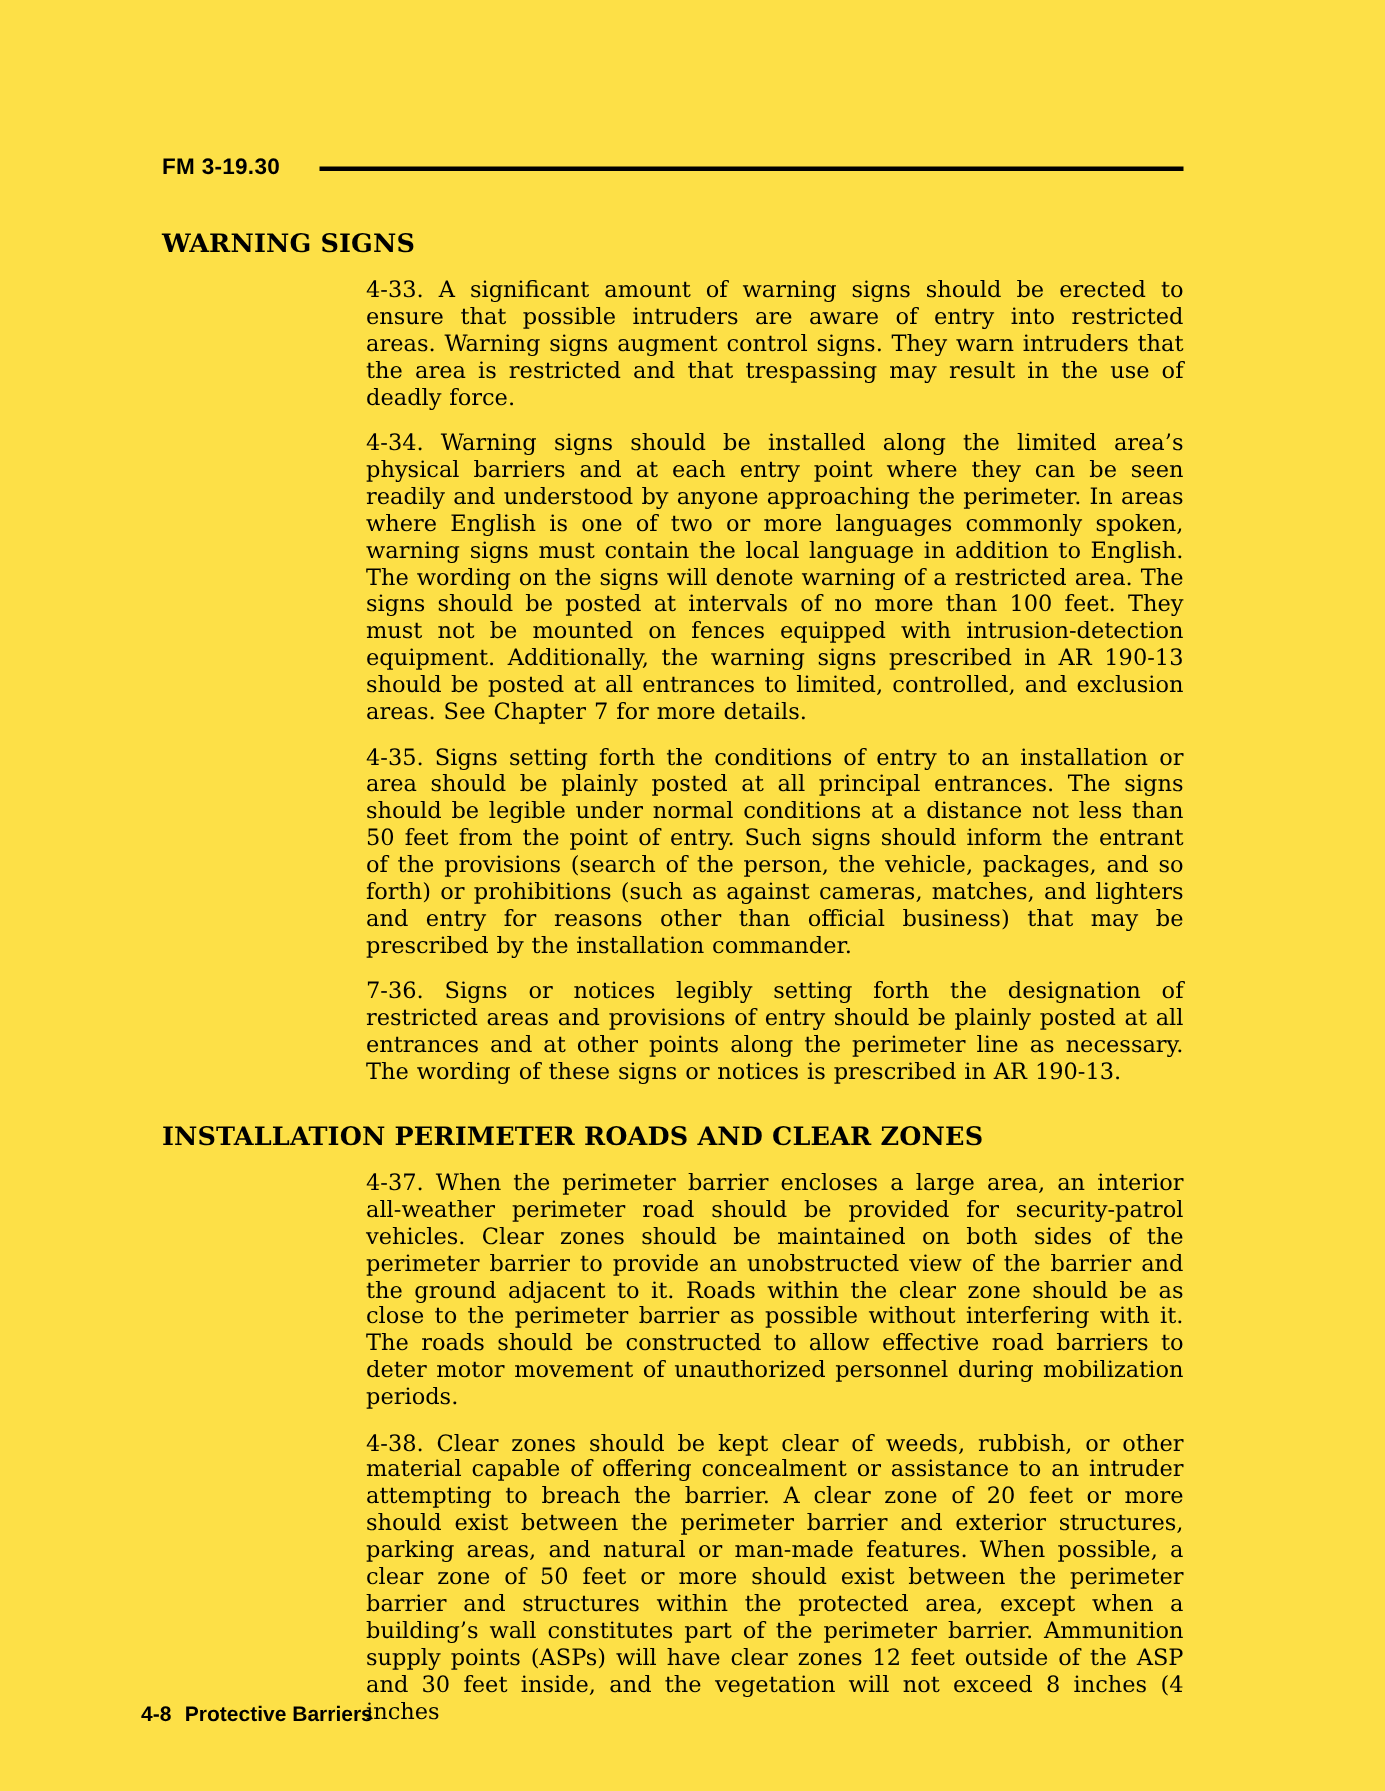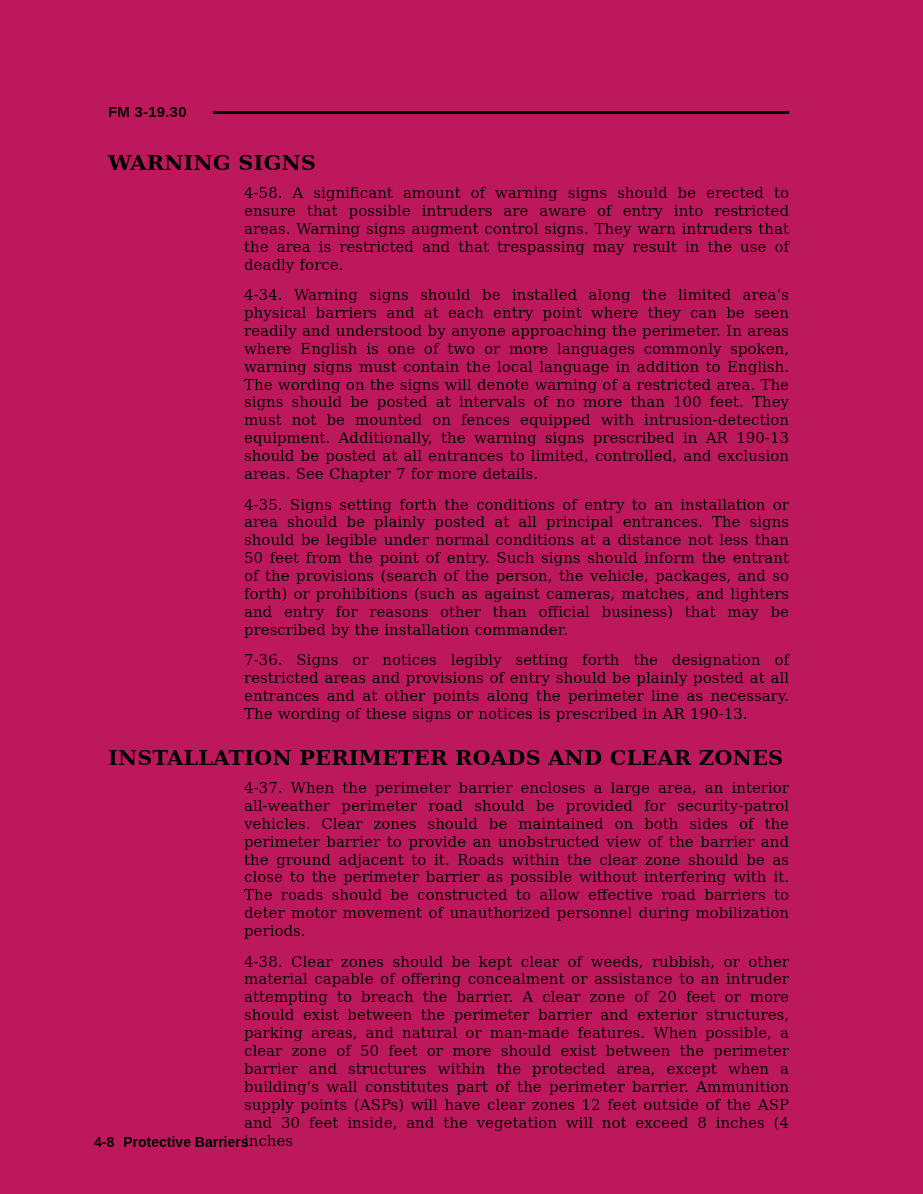--- a/index.html
+++ b/index.html
@@ -4,21 +4,21 @@
 <style>
   html, body {
     margin: 0;
     padding: 0;
     background: #ffffff;
   }
   .page {
     position: relative;
     width: 923px;
     height: 1194px;
-    background: #be185d;
+    background: #fde047;
     color: #000000;
     font-family: "DejaVu Serif", serif;
     overflow: hidden;
   }
   
   .page-header {
     position: absolute;
     top: 103px;
     left: 108px;
     width: 681px;
@@ -42,21 +42,21 @@
   
   .page-body {
     position: absolute;
     top: 152px;
     left: 108px;
     width: 681px;
   }
   .section-heading {
     font-family: "DejaVu Serif", serif;
     font-weight: bold;
-    font-size: 21px;
+    font-size: 17px;
     line-height: 22px;
     margin: 23px 0 11px 0;
     letter-spacing: 0.1px;
   }
   .page-body section:first-child .section-heading {
     margin-top: 0;
   }
   .body-para {
     margin: 0 0 12.5px 136px;
     width: 545px;
@@ -85,21 +85,21 @@
 
   <header class="page-header">
     <span class="doc-id">FM 3-19.30</span>
     <span class="header-rule"></span>
   </header>
 
   <main class="page-body">
 
     <section>
       <h1 class="section-heading">WARNING SIGNS</h1>
-      <p class="body-para">4-58. A significant amount of warning signs should be erected to ensure that possible intruders are aware of entry into restricted areas. Warning signs augment control signs. They warn intruders that the area is restricted and that trespassing may result in the use of deadly force.</p>
+      <p class="body-para">4-33. A significant amount of warning signs should be erected to ensure that possible intruders are aware of entry into restricted areas. Warning signs augment control signs. They warn intruders that the area is restricted and that trespassing may result in the use of deadly force.</p>
       <p class="body-para">4-34. Warning signs should be installed along the limited area’s physical barriers and at each entry point where they can be seen readily and understood by anyone approaching the perimeter. In areas where English is one of two or more languages commonly spoken, warning signs must contain the local language in addition to English. The wording on the signs will denote warning of a restricted area. The signs should be posted at intervals of no more than 100 feet. They must not be mounted on fences equipped with intrusion-detection equipment. Additionally, the warning signs prescribed in AR 190-13 should be posted at all entrances to limited, controlled, and exclusion areas. See Chapter 7 for more details.</p>
     </section>
 
     <section>
       <p class="body-para">4-35. Signs setting forth the conditions of entry to an installation or area should be plainly posted at all principal entrances. The signs should be legible under normal conditions at a distance not less than 50 feet from the point of entry. Such signs should inform the entrant of the provisions (search of the person, the vehicle, packages, and so forth) or prohibitions (such as against cameras, matches, and lighters and entry for reasons other than official business) that may be prescribed by the installation commander.</p>
       <p class="body-para">7-36. Signs or notices legibly setting forth the designation of restricted areas and provisions of entry should be plainly posted at all entrances and at other points along the perimeter line as necessary. The wording of these signs or notices is prescribed in AR 190-13.</p>
     </section>
 
     <section>
       <h1 class="section-heading">INSTALLATION PERIMETER ROADS AND CLEAR ZONES</h1>

